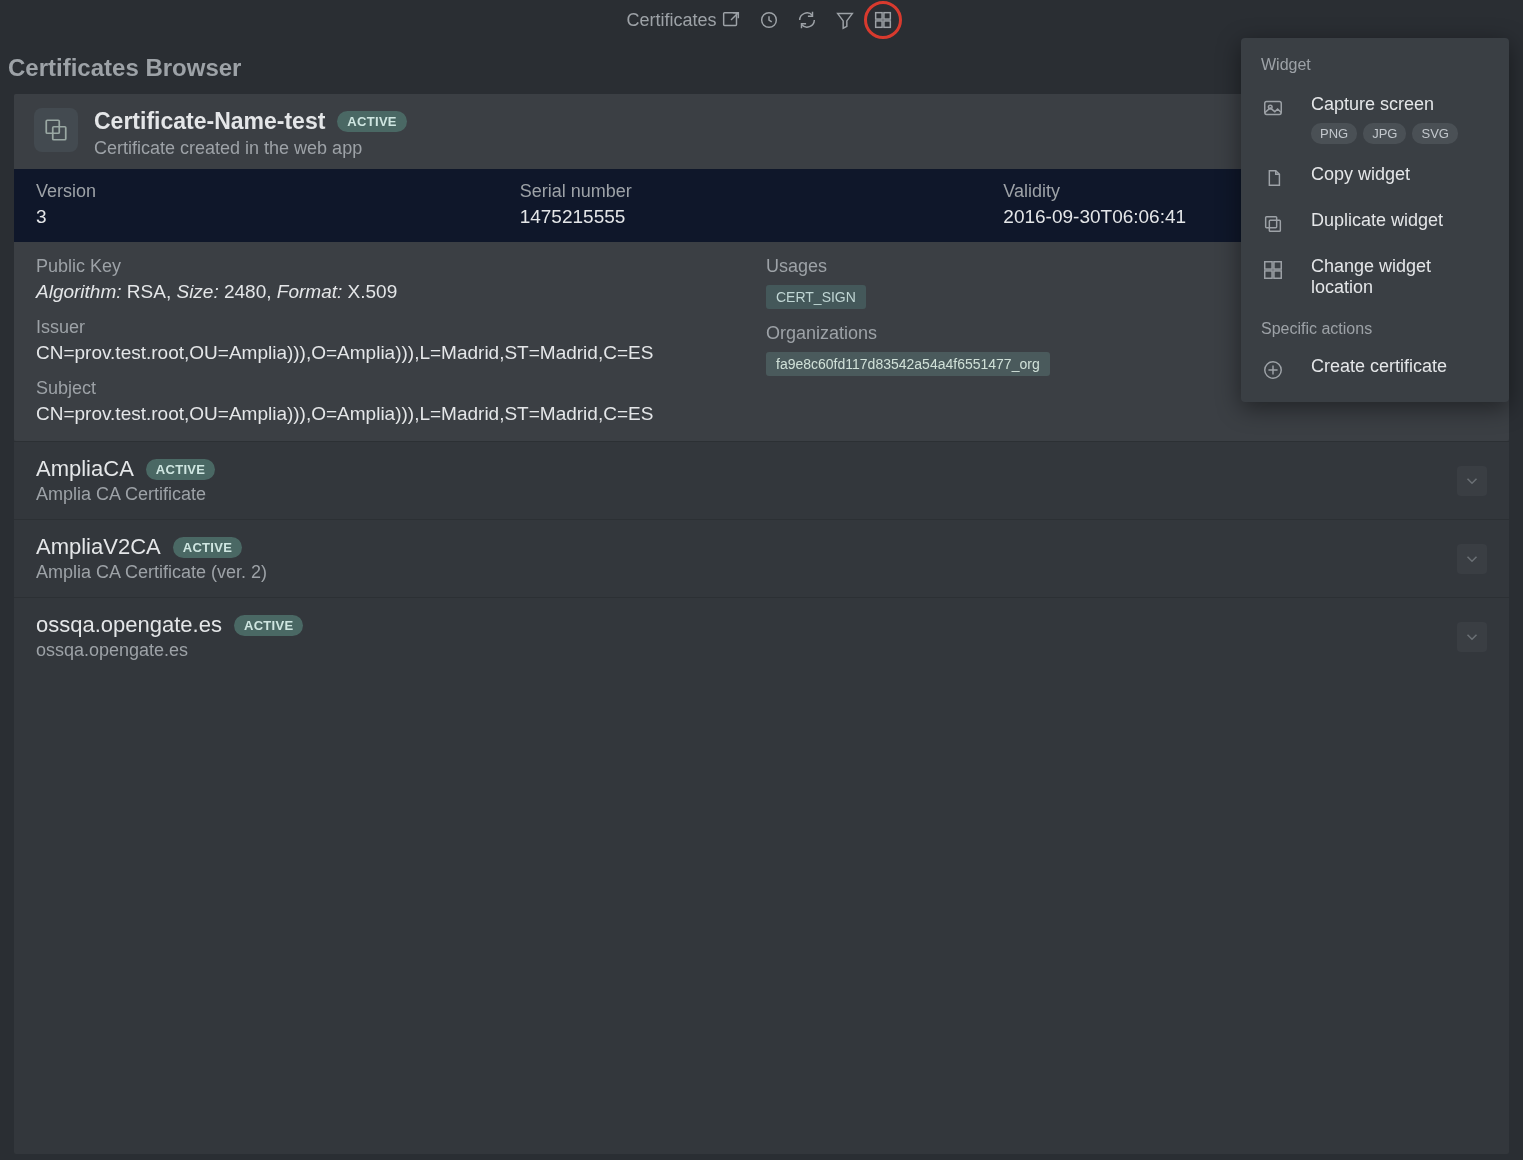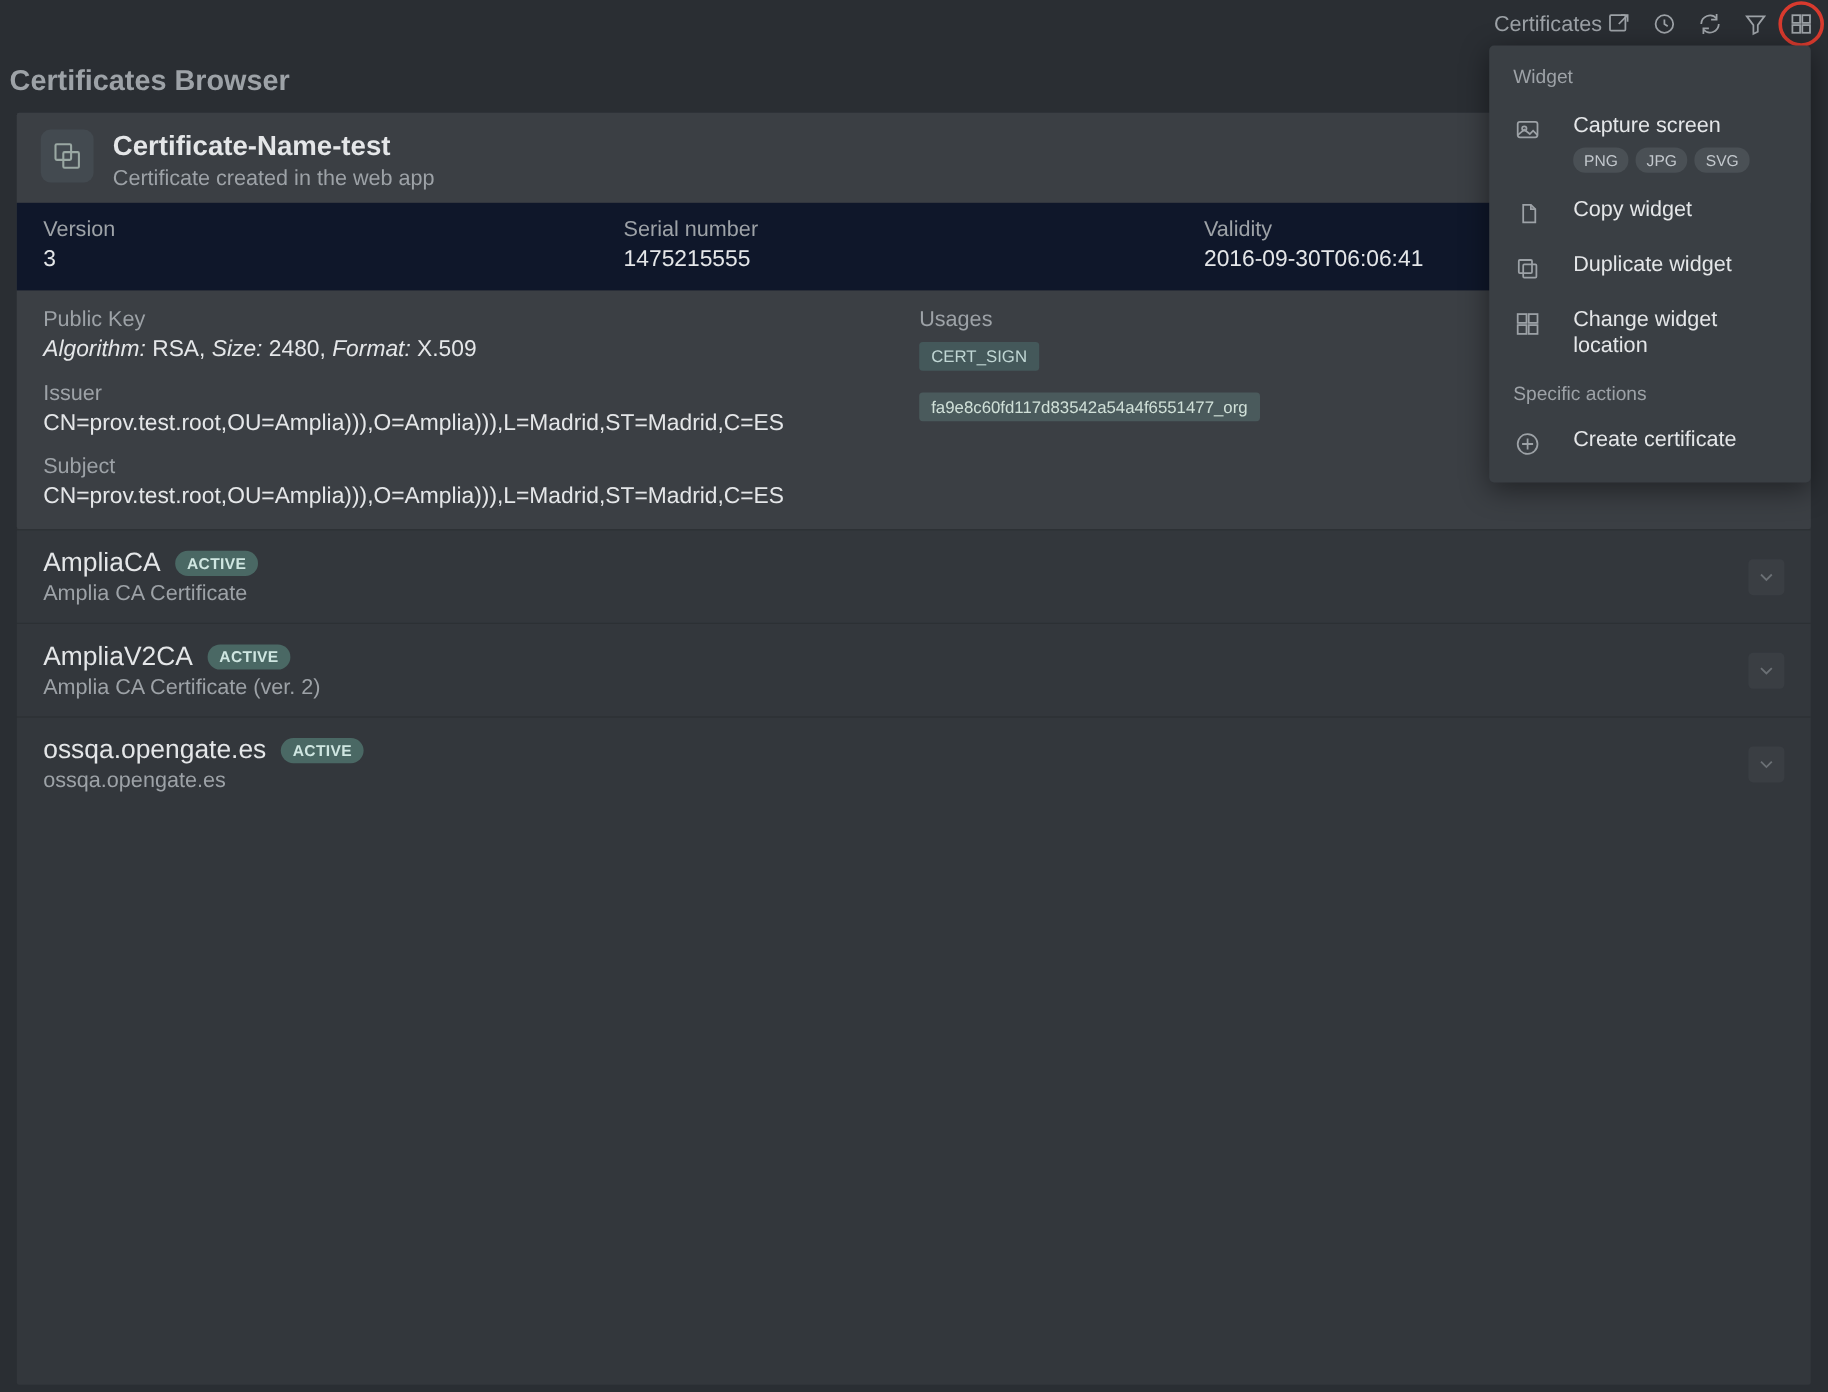--- a/index.html
+++ b/index.html
@@ -20,41 +20,41 @@
     --menu-bg:#3a3f44;
     --pill-bg:#4a5055;
     --highlight-ring:#d83a2e;
     --border:#4a4f54;
   }
   *{box-sizing:border-box;}
   html,body{margin:0;padding:0;width:1523px;height:1160px;background:var(--bg-app);font-family:"Segoe UI",Arial,sans-serif;color:var(--text);overflow:hidden;}
   body{position:relative;}
 
   
-  .topbar{display:flex;align-items:center;justify-content:flex-end;height:40px;padding:0 8px 0 8px;background:var(--bg-header);}
+  .topbar{display:flex;align-items:center;justify-content:center;height:40px;padding:0 8px 0 8px;background:var(--bg-header);}
   .topbar-title{color:var(--text-dim);font-size:18px;font-weight:500;}
   .topbar-icons{display:flex;gap:10px;align-items:center;}
   .icon-btn{width:28px;height:28px;display:flex;align-items:center;justify-content:center;color:var(--text-dim);cursor:pointer;border-radius:4px;}
   .icon-btn svg{width:22px;height:22px;stroke:currentColor;fill:none;stroke-width:1.6;}
   .icon-btn.ringed{position:relative;}
   .ring{position:absolute;inset:-5px;border:3px solid var(--highlight-ring);border-radius:50%;pointer-events:none;}
 
   
   .section-title{padding:14px 8px 12px 8px;font-size:24px;font-weight:600;color:var(--text-dim);}
 
   
   .browser{margin:0 14px 14px 14px;background:var(--bg-panel);border-radius:2px;min-height:1060px;}
 
   
   .card-expanded{background:var(--bg-card);border-radius:2px;}
   .card-head{display:flex;align-items:flex-start;padding:14px 20px 10px 20px;gap:16px;}
   .cert-icon{width:44px;height:44px;border-radius:8px;background:#434a50;display:flex;align-items:center;justify-content:center;color:#9aa8a3;flex-shrink:0;}
   .cert-icon svg{width:26px;height:26px;stroke:currentColor;fill:none;stroke-width:1.6;}
   .card-head-main{flex:1;}
-  .card-title-row{display:flex;align-items:center;gap:12px;justify-content:space-between;}
+  .card-title-row{display:flex;align-items:center;gap:12px;}
   .card-title{font-size:23px;font-weight:600;color:var(--text);}
   .badge{background:var(--badge-bg);color:var(--badge-text);font-size:13px;font-weight:600;padding:3px 10px;border-radius:12px;letter-spacing:0.3px;}
   .card-sub{color:var(--text-dim);font-size:18px;margin-top:3px;}
 
   
   .detail-band{background:#0f172a;display:flex;padding:12px 22px 14px 22px;}
   .detail-col{flex:1;}
   .detail-label{color:var(--text-dim);font-size:18px;margin-bottom:4px;}
   .detail-value{color:var(--text);font-size:19px;}
 
@@ -190,20 +190,21 @@
           <div class="kv-label">Subject</div>
           <div class="kv-value">CN=prov.test.root,OU=Amplia))),O=Amplia))),L=Madrid,ST=Madrid,C=ES</div>
         </div>
       </div>
       <div class="detail-right">
         <div class="kv">
           <div class="kv-label">Usages</div>
           <span class="tag">CERT_SIGN</span>
         </div>
         <div class="kv" style="margin-bottom:0;">
+          <div class="kv-label">Organizations</div>
           <span class="org-tag">fa9e8c60fd117d83542a54a4f6551477_org</span>
         </div>
       </div>
     </div>
   </div>
 
   <div class="row">
     <div class="row-main">
       <div class="row-title-line">
         <span class="row-title">AmpliaCA</span>

